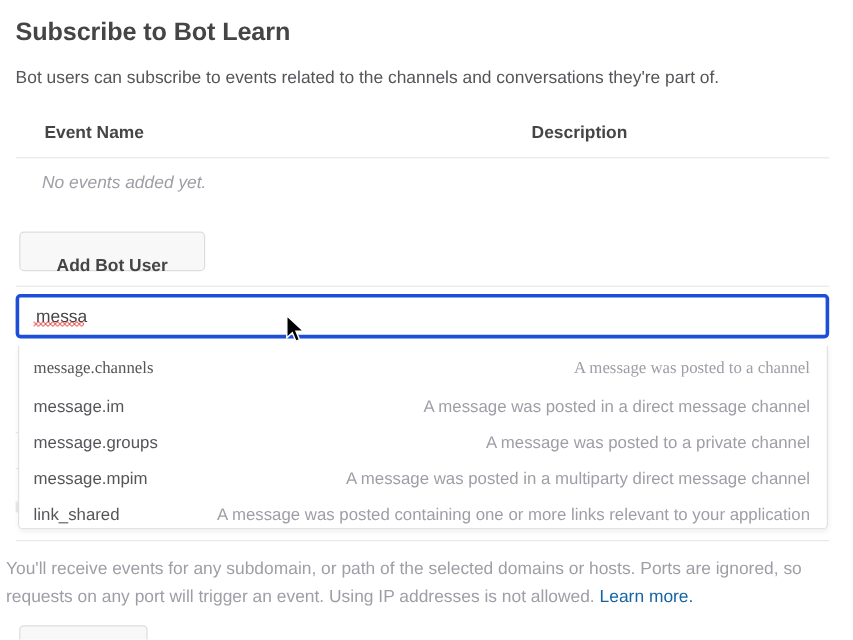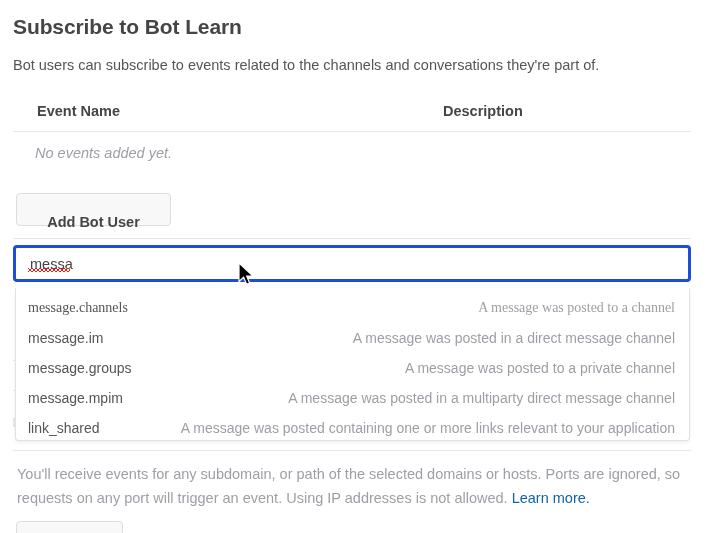--- a/index.html
+++ b/index.html
@@ -193,21 +193,21 @@
     background: #e8e8e8;
     z-index: 5;
   }
   .ghost-a { left: 13px; top: 360px; width: 4px; height: 1px; }
   .ghost-b { left: 13px; top: 390px; width: 4px; height: 1px; }
   .ghost-c { left: 13px; top: 418px; width: 3px; height: 9px; }
 
   
   .footer-note {
     position: absolute;
-    left: 17px;
+    left: 5px;
     top: 462px;
     width: 672px;
     font-size: 14.5px;
     line-height: 24px;
     color: #9e9ea6;
   }
   .footer-link {
     color: #1264a3;
     text-decoration: none;
   }

